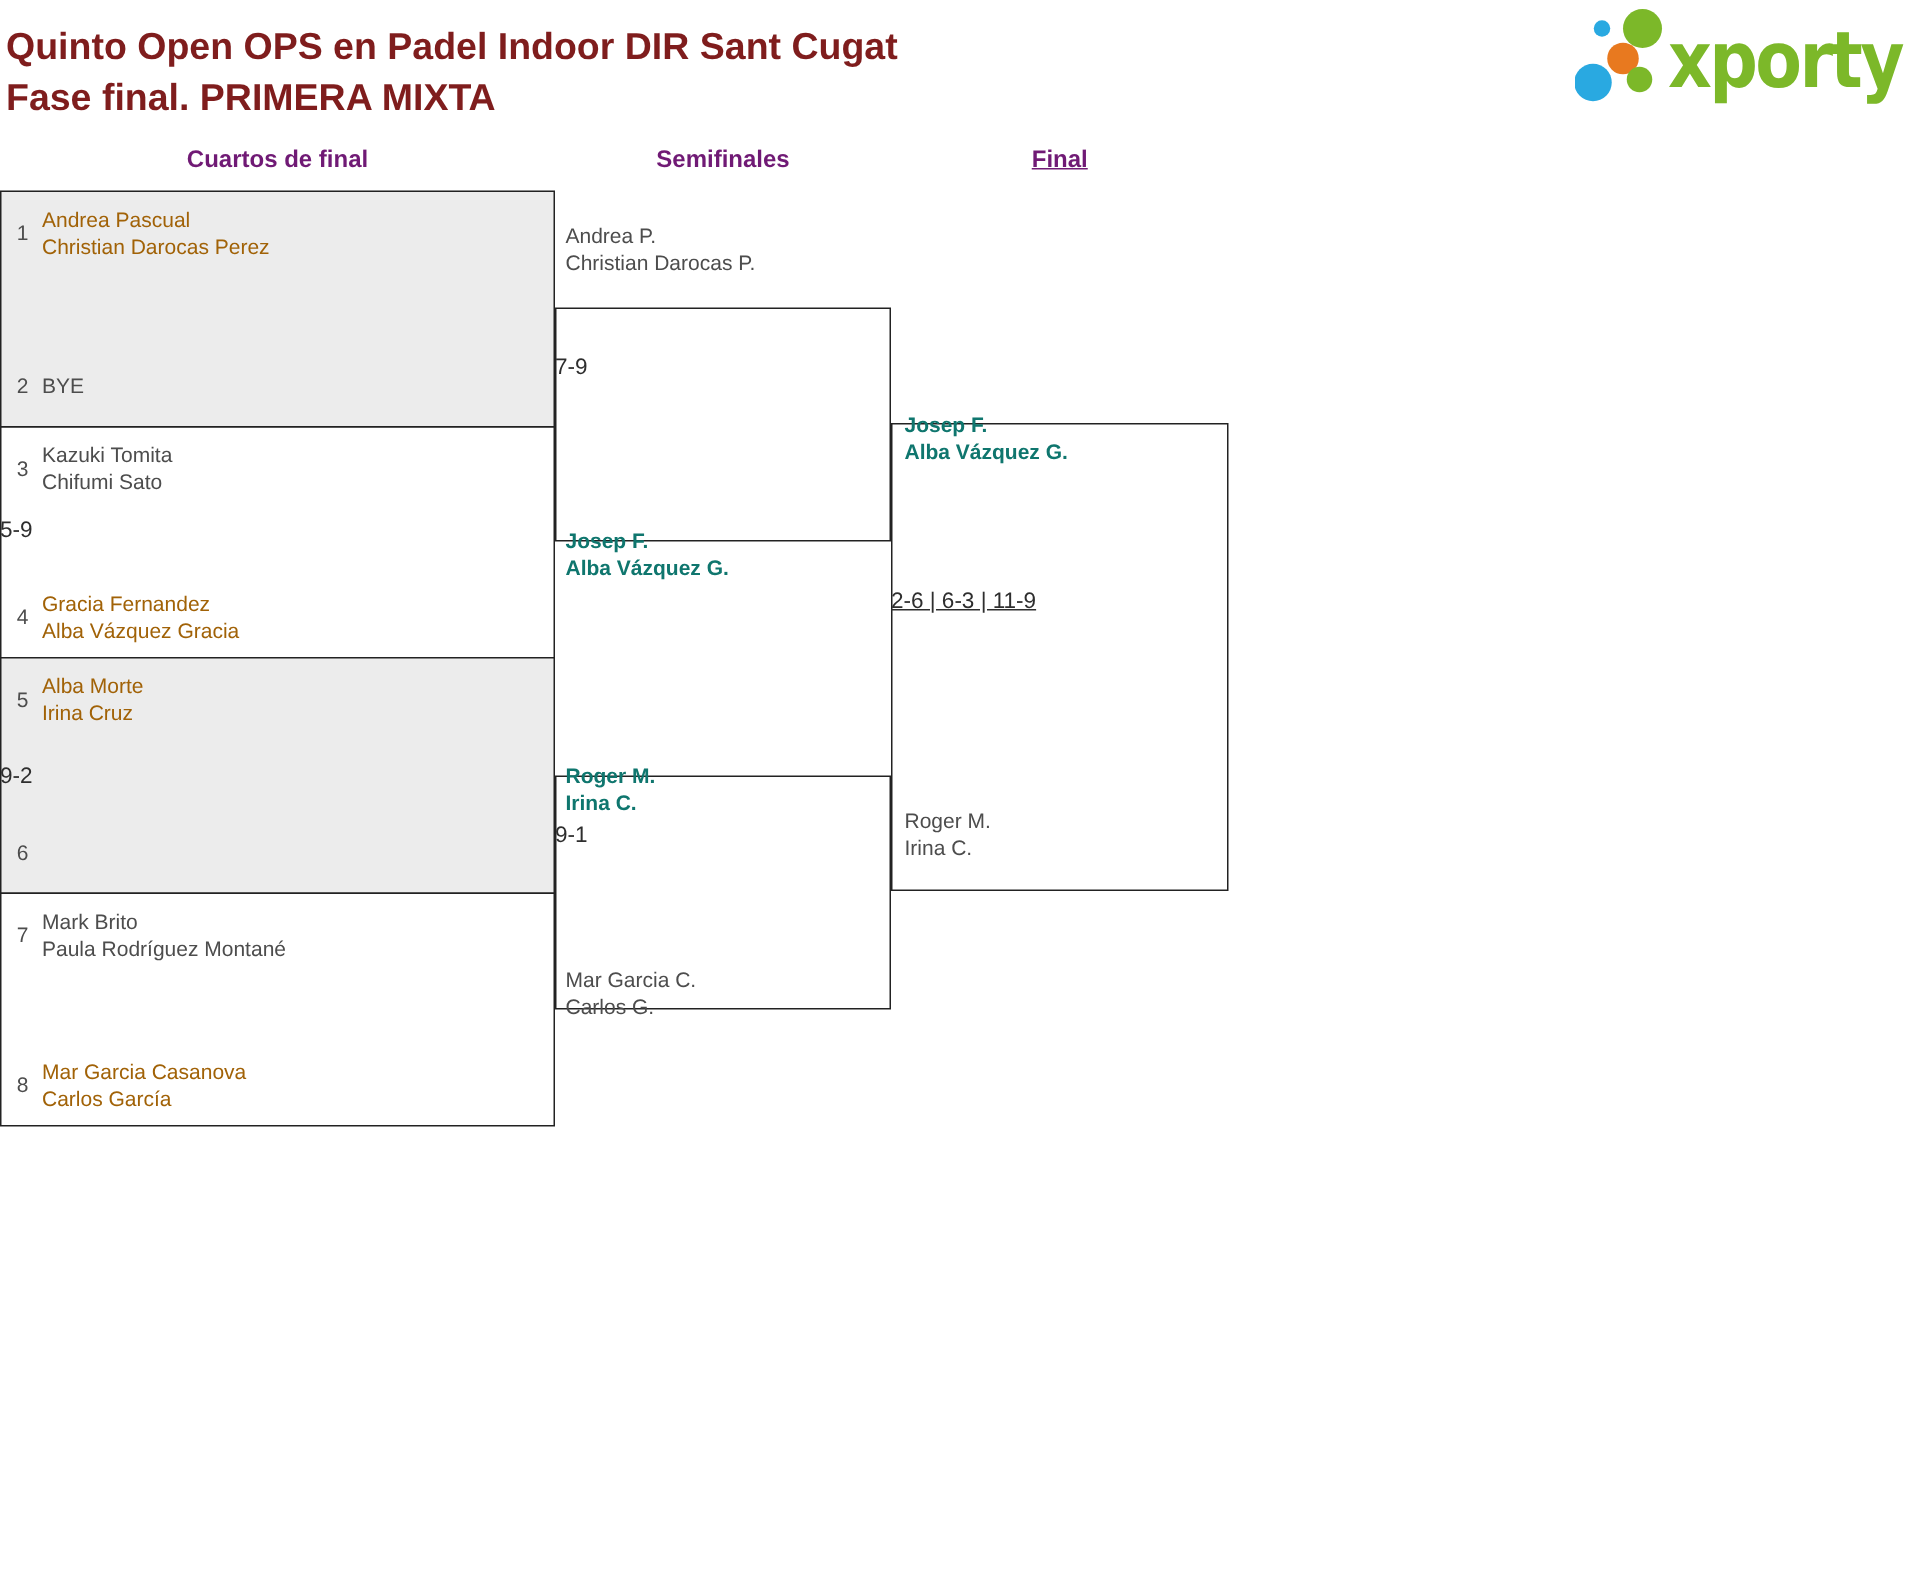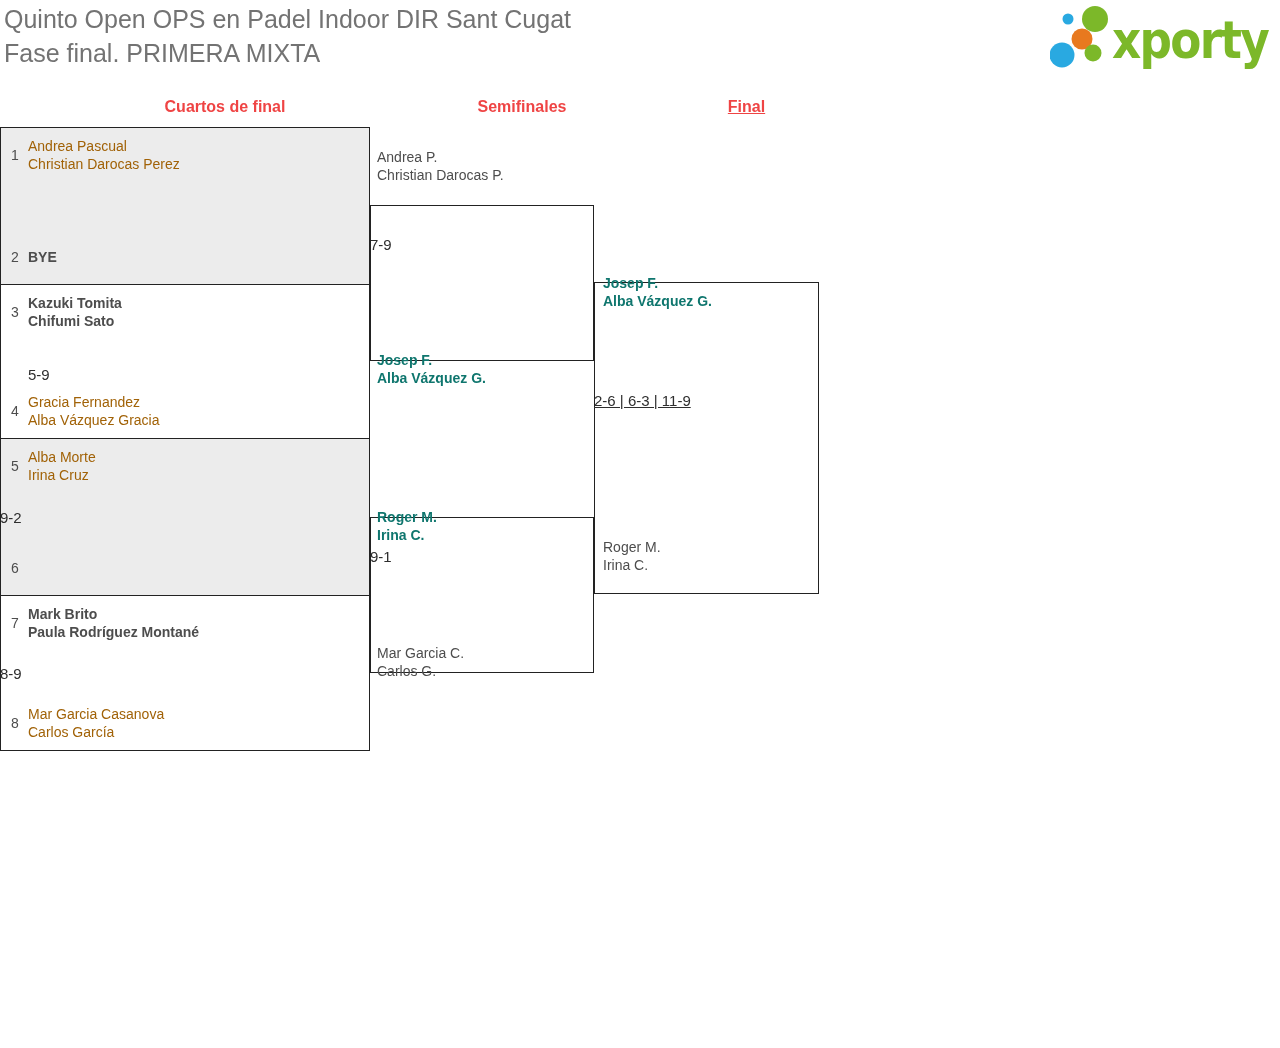--- a/index.html
+++ b/index.html
@@ -1,40 +1,40 @@
 <!DOCTYPE html>
 <html><head>
 <meta charset="utf-8">
 <style>
   html,body{margin:0;padding:0;background:#ffffff;}
   .page{
     position:relative;width:1280px;height:1048px;overflow:hidden;background:#fff;
     font-family:"Liberation Sans","DejaVu Sans",sans-serif;
   }
   
-  .title{position:absolute;left:4px;top:2px;font-size:25px;line-height:34px;
-         font-weight:400;color:#737373;letter-spacing:0px;}
+  .title{position:absolute;left:4px;top:14px;font-size:25px;line-height:34px;
+         font-weight:700;color:#7f1d1d;letter-spacing:0px;}
   
   .logo{position:absolute;left:1050px;top:0px;width:222px;height:76px;cursor:pointer;}
   
   .round-header{position:absolute;top:97px;font-size:16px;line-height:20px;
-                font-weight:700;color:#ef4444;text-align:center;padding-left:40px;}
+                font-weight:700;color:#701a75;text-align:center;}
   
   .box{position:absolute;border:1px solid #222;box-sizing:border-box;background:transparent;}
   .box.gray{background:#ececec;}
   .col-qf{left:0;width:370px;}
   .col-sf{left:370px;width:224px;}
   .col-f{left:594px;width:225px;text-decoration:underline;}
   
   .qf-row{position:absolute;left:6px;right:8px;display:flex;align-items:center;min-height:36px;}
   .qf-row.top{top:9px;}
   .qf-row.bottom{bottom:9px;}
   .seed{width:16px;flex:none;text-align:center;font-size:14px;color:#4d4d4d;}
   .name-block{font-size:14px;line-height:18px;margin-left:5px;}
-  .name-block.reg{font-weight:700;color:#4d4d4d;}
+  .name-block.reg{font-weight:400;color:#4d4d4d;}
   .name-block.bold{font-weight:400;color:#a16207;}
   
   .team-label{position:absolute;font-size:14px;line-height:18px;}
   .team-label.reg{font-weight:400;color:#4d4d4d;}
   .team-label.bold{font-weight:700;color:#0f766e;margin-top:48px;}
   
   .score{position:absolute;font-size:15px;line-height:18px;color:#2e2e2e;text-align:left;}
 </style>
 </head>
 <body>
@@ -123,23 +123,22 @@
         <div>Carlos García</div>
       </div>
     </div>
   </div>
 
   <div class="box col-sf" style="top:205px;height:156px;"></div>
   <div class="box col-sf" style="top:517px;height:156px;"></div>
 
   <div class="box col-f" style="top:282px;height:312px;"></div>
 
-  <div class="score col-qf" style="top:366px;margin-left:28px;">5-9</div>
+  <div class="score col-qf" style="top:345px;">5-9</div>
   <div class="score col-qf" style="top:509px;">9-2</div>
-  <div class="score col-qf" style="top:665px;">8-9</div>
 
   <div class="team-label reg" style="left:377px;top:148px;">
     <div>Andrea P.</div>
     <div>Christian Darocas P.</div>
   </div>
   <div class="score col-sf" style="top:236px;">7-9</div>
   <div class="team-label bold" style="left:377px;top:303px;">
     <div>Josep F.</div>
     <div>Alba Vázquez G.</div>
   </div>

